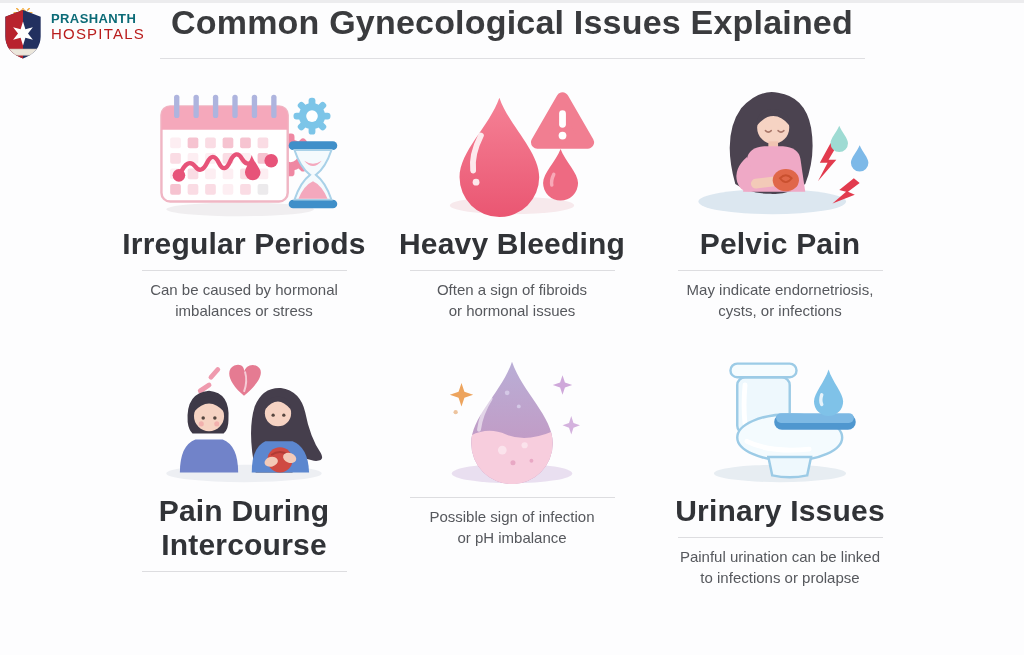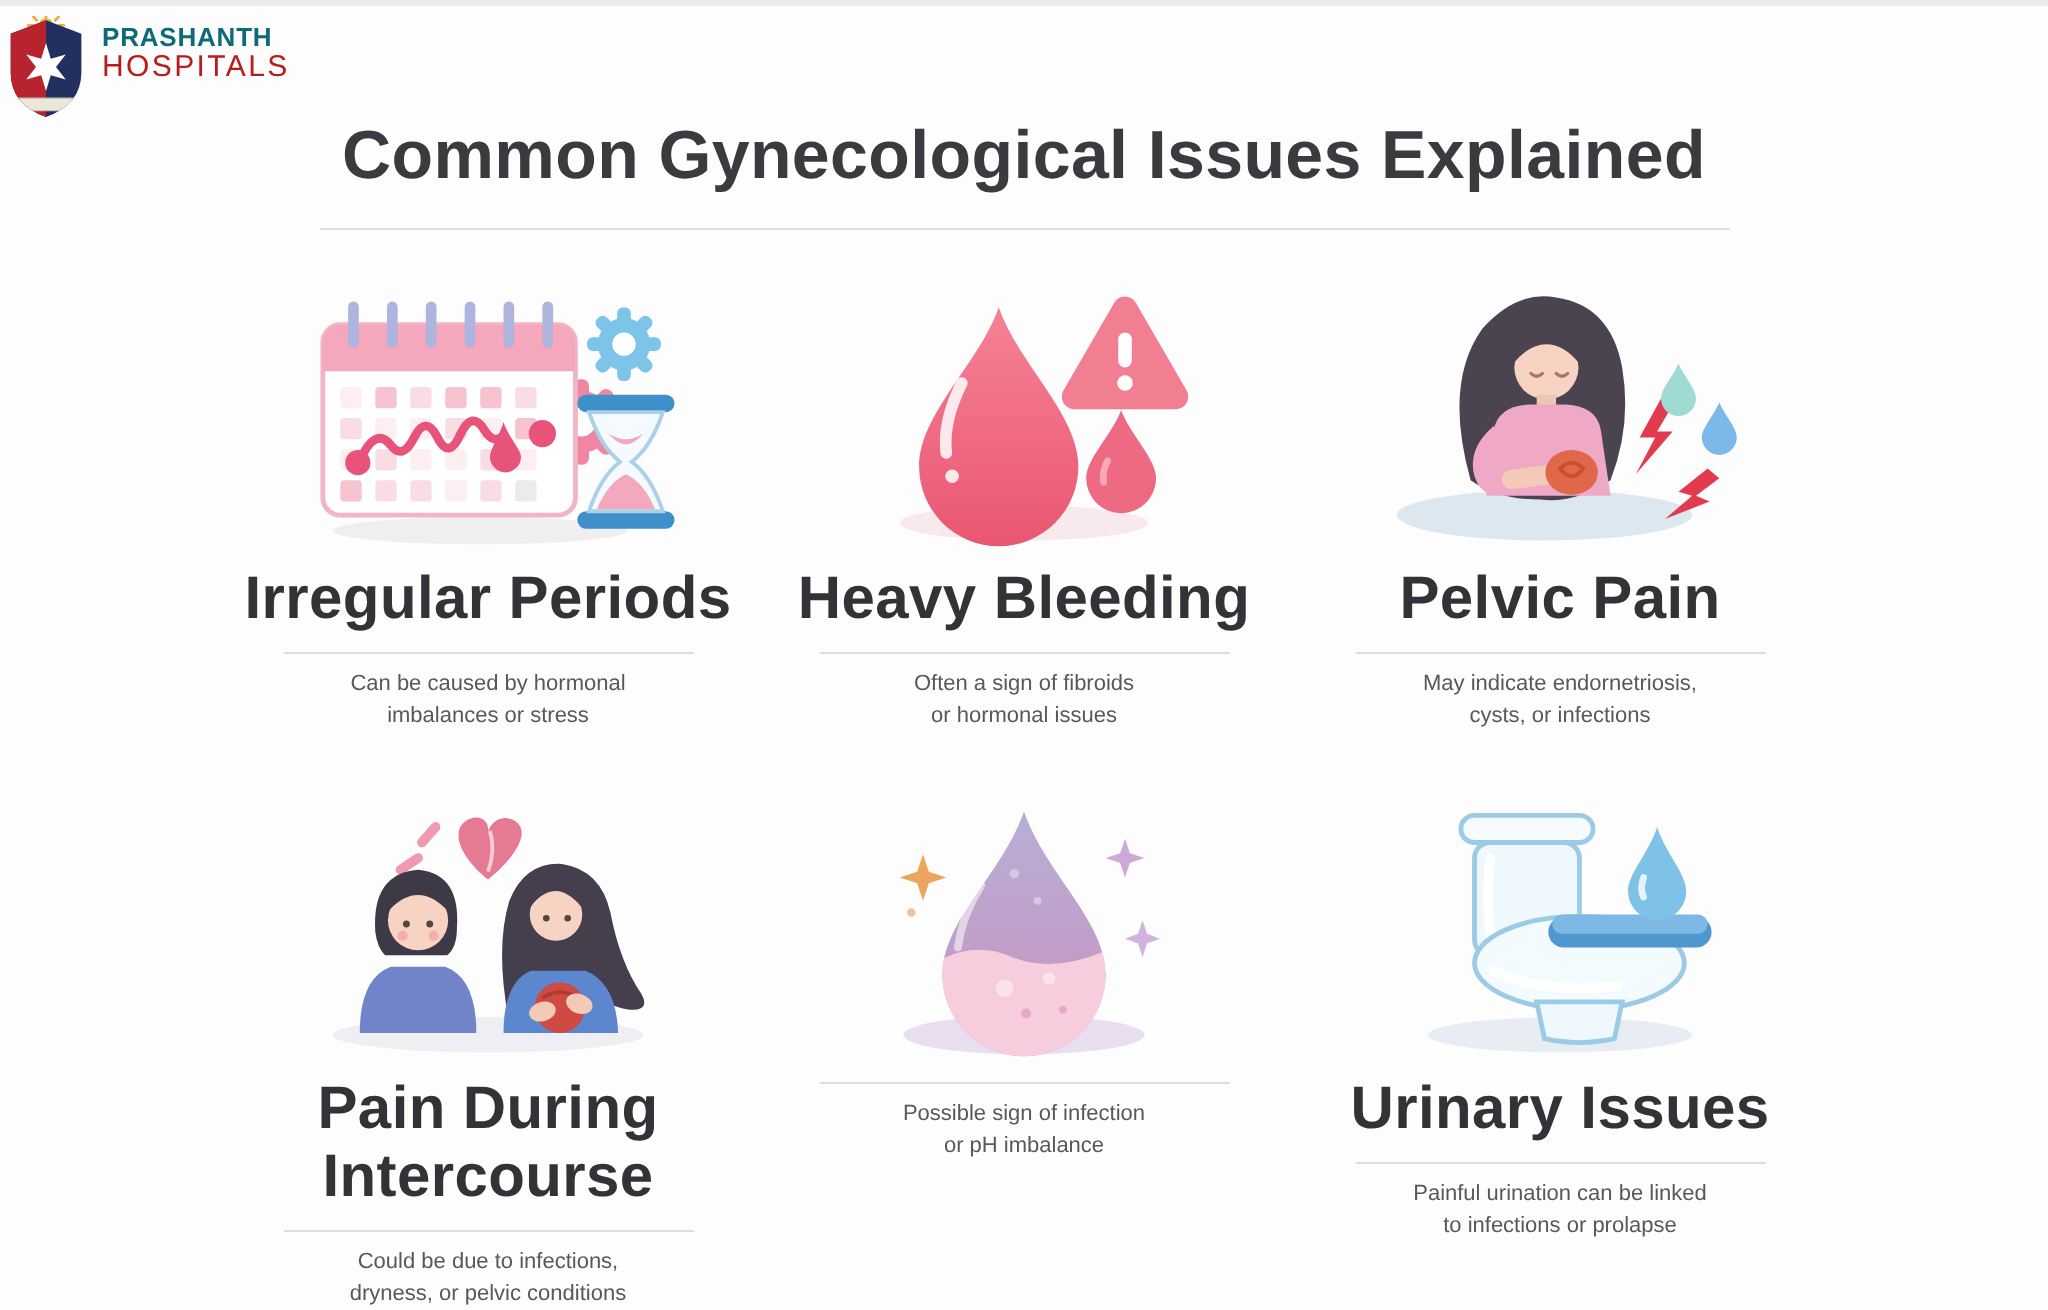--- a/index.html
+++ b/index.html
@@ -15,21 +15,21 @@
   
   .logo{
     position:absolute;top:5px;left:2px;
     display:flex;align-items:flex-start;gap:7px;
   }
   .logo svg{display:block;}
   .logo-text{display:flex;flex-direction:column;line-height:1.05;margin-top:4px;}
   .logo-line1{font-size:13px;font-weight:700;color:#0c6b77;letter-spacing:.4px;}
   .logo-line2{font-size:15px;font-weight:400;color:#b91c1c;letter-spacing:1.2px;}
   .main-title{
-    margin:12px;padding-top:44px;
+    margin:0;
     text-align:center;
     font-size:34px;font-weight:600;color:#3a3b3e;
     letter-spacing:.2px;
   }
   .title-divider{
     width:705px;height:1px;background:#dfdfe2;
     margin:16px auto 0 auto;
   }
   
   .cards{
@@ -46,21 +46,21 @@
     margin:6px 0 0 0;
     font-size:30px;font-weight:700;color:#313337;
     letter-spacing:.2px;
   }
   .card-divider{
     width:82%;height:1px;background:#dddde0;
     margin:9px auto 8px auto;
   }
   .card-desc{
     margin:0;
-    font-size:11px;color:#56585d;line-height:1.42;
+    font-size:15px;color:#56585d;line-height:1.42;
     white-space:pre-line;
   }
 </style>
 </head>
 <body>
 
 <header>
   <div class="logo">
     <span>
       <svg width="42" height="52" viewBox="0 0 40 50">
@@ -272,22 +272,20 @@
         <circle cx="141" cy="65" r="1.7" fill="#55463f"></circle>
         <path d="M108,124 Q108,98 122,92 L150,92 Q166,98 167,124 Z" fill="#5c87cf"></path>
         <circle cx="137" cy="111" r="13" fill="#cf4a42"></circle>
         <path d="M128,106 Q137,100 146,106" fill="none" stroke="#b03b34" stroke-width="2"></path>
         <ellipse cx="128" cy="113" rx="7" ry="5" fill="#f3cab8" transform="rotate(-15 128 113)"></ellipse>
         <ellipse cx="147" cy="109" rx="7" ry="5" fill="#f3cab8" transform="rotate(20 147 109)"></ellipse>
       </svg>
     </div>
     <h2 class="card-title">Pain During Intercourse</h2>
     <div class="card-divider"></div>
-    <p class="card-desc">Could be due to infections,
-dryness, or pelvic conditions</p>
   </div>
 
   <div class="card">
     <div class="icon-wrap">
       <svg viewBox="0 0 200 140">
         <defs>
           <linearGradient id="gradLav" x1="0" y1="0" x2="0" y2="1">
             <stop offset="0" stop-color="#b9aed6"></stop>
               <stop offset="1" stop-color="#c692bd"></stop>
           </linearGradient>

